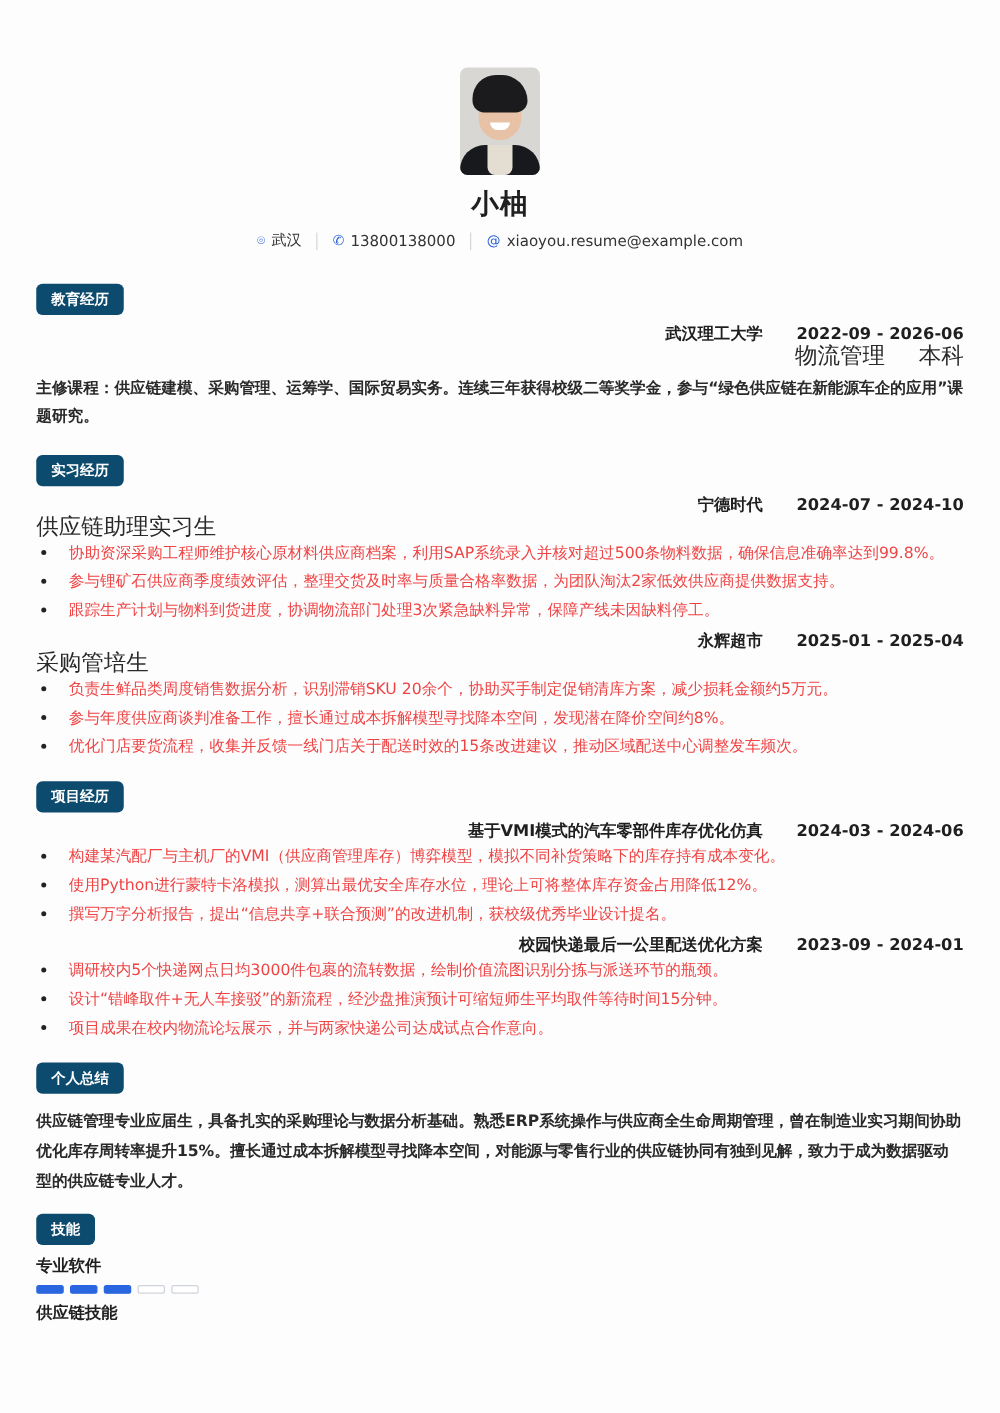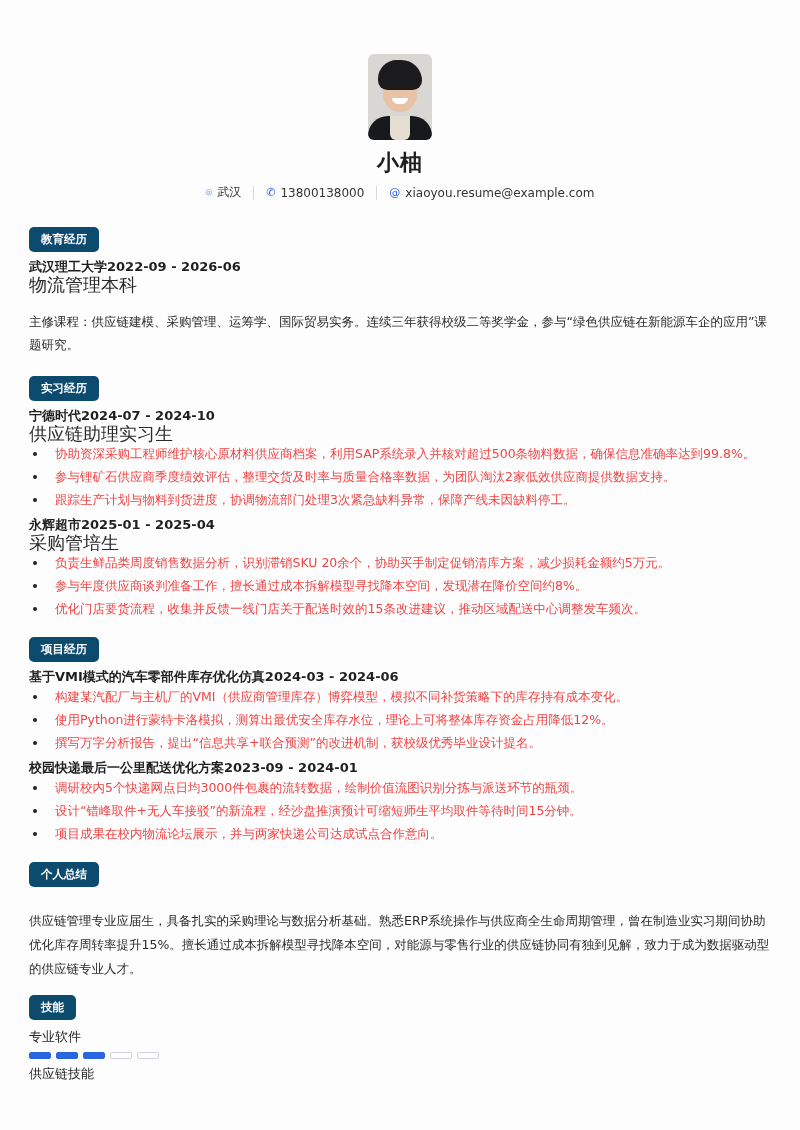--- a/index.html
+++ b/index.html
@@ -13,29 +13,29 @@
   .avatar .smile { position: absolute; left: 24px; top: 44px; width: 16px; height: 6px; background: #fff; border-radius: 0 0 8px 8px; }
   .avatar .shirt { position: absolute; left: 0; top: 62px; width: 64px; height: 30px; background: #17191c; border-radius: 20px 20px 0 0; }
   .avatar .tee { position: absolute; left: 22px; top: 62px; width: 20px; height: 24px; background: #e4ddd2; border-radius: 0 0 6px 6px; }
   .name { font-size: 22px; font-weight: bold; margin-top: 8px; letter-spacing: 1px; }
   .contacts { display: flex; justify-content: center; align-items: center; margin-top: 6px; font-size: 12px; color: #333; }
   .contact { display: flex; align-items: center; gap: 5px; }
   .contact .ic { color: #2a62d8; font-size: 11px; }
   .sep { width: 1px; height: 14px; background: #d8d8d8; margin: 0 12px; }
   .section-badge { display: inline-block; background: #0c4a6e; color: #fff; font-size: 11.5px; font-weight: bold; padding: 5px 12px; border-radius: 5px; margin-top: 14px; margin-bottom: 6px; }
   .entry { margin-bottom: 6px; }
-  .row { display: flex; justify-content: flex-start; align-items: baseline; }
+  .row { display: flex; justify-content: flex-end; align-items: baseline; gap: 27px; }
   .title { font-weight: bold; font-size: 13px; }
   .date { font-weight: bold; font-size: 13px; }
   .sub { font-size: 18px; color: #2a2a2a; line-height: 18px; }
-  .para { font-size: 12.5px; line-height: 23px; color: #2a2a2a; margin-top: 16px; }
+  .para { font-size: 12.5px; line-height: 23px; color: #2a2a2a; margin-top: 4px; font-weight: bold; }
   ul.bullets { list-style: none; margin-top: 2px; }
   ul.bullets li { position: relative; padding-left: 26px; font-size: 12.5px; line-height: 17px; margin-bottom: 6px; color: #ef4444; }
   ul.bullets li::before { content: ""; position: absolute; left: 4px; top: 7px; width: 4px; height: 4px; border-radius: 50%; background: #222; }
-  .skill-title { font-weight: normal; font-size: 13px; margin-top: 2px; }
+  .skill-title { font-weight: bold; font-size: 13px; margin-top: 2px; }
   .bars { display: flex; gap: 5px; margin: 6px 0 5px 0; }
   .bar { width: 22px; height: 7px; border-radius: 2px; border: 1px solid #cfd3da; background: #fff; }
   .bar.on { background: #2a66e0; border-color: #2a66e0; }
   .skill-desc { font-size: 11.5px; color: #333; }
 </style>
 </head>
 <body>
 
 <div class="page">
 

